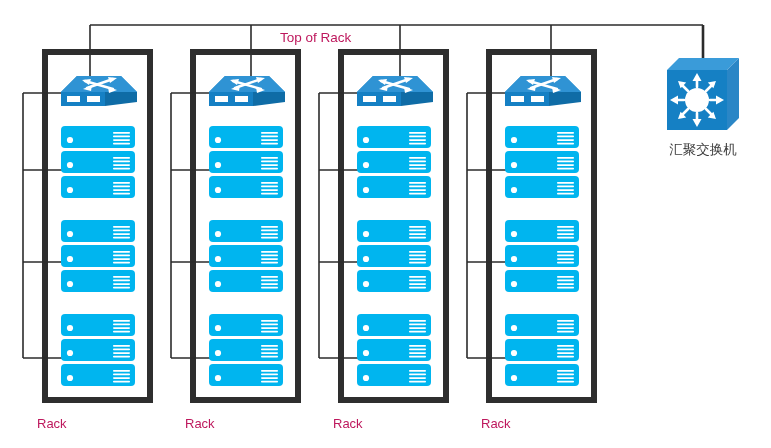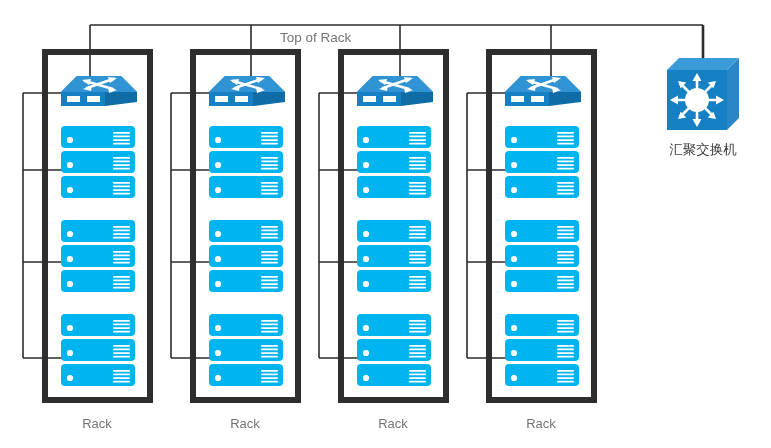--- a/index.html
+++ b/index.html
@@ -19,28 +19,27 @@
   }
   #svg-layer {
     position: absolute;
     left: 0;
     top: 0;
     width: 771px;
     height: 448px;
   }
   .label-text {
     position: absolute;
-    color: #737373;
+    color: #be185d;
     font-size: 13px;
     line-height: 16px;
     white-space: nowrap;
     font-family: "Liberation Sans", sans-serif;
   }
   .rack-label {
-    text-align: center;
     width: 120px;
   }
   .tor-label {
     font-size: 13.5px;
   }
   .agg-label {
     font-size: 13.5px;
     text-align: center;
     width: 140px;
     color: #3b3b3b;

